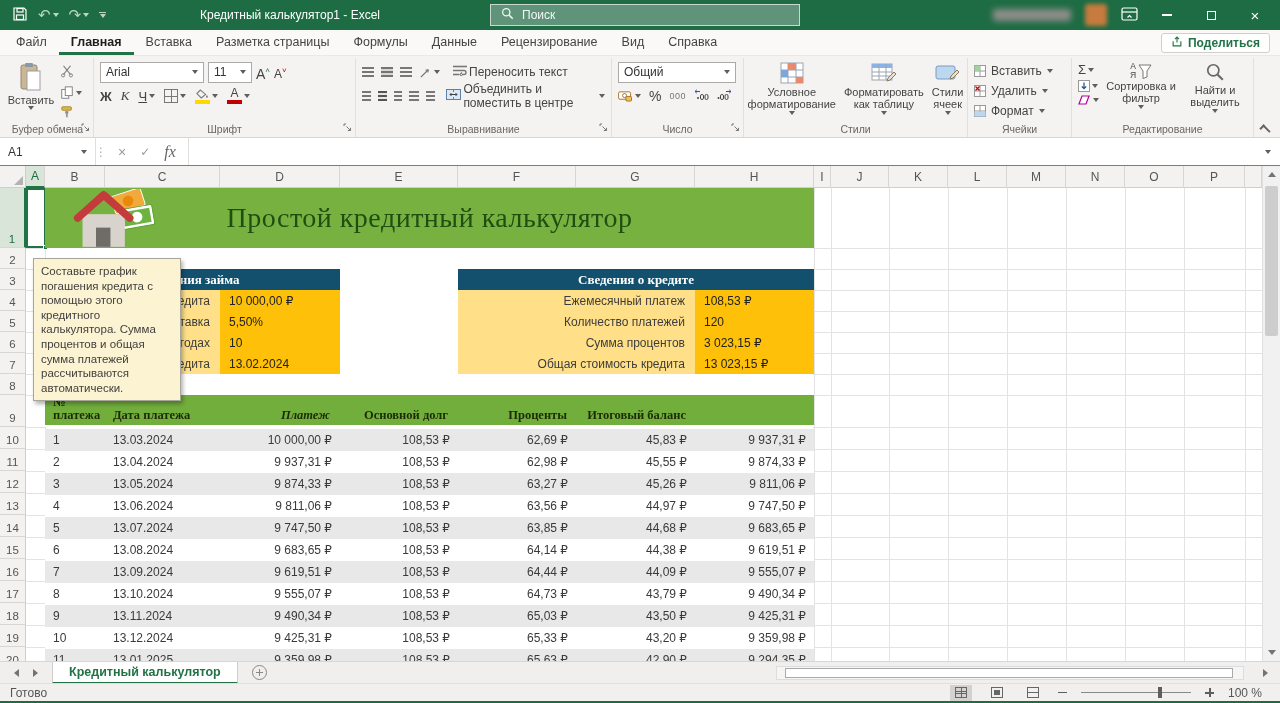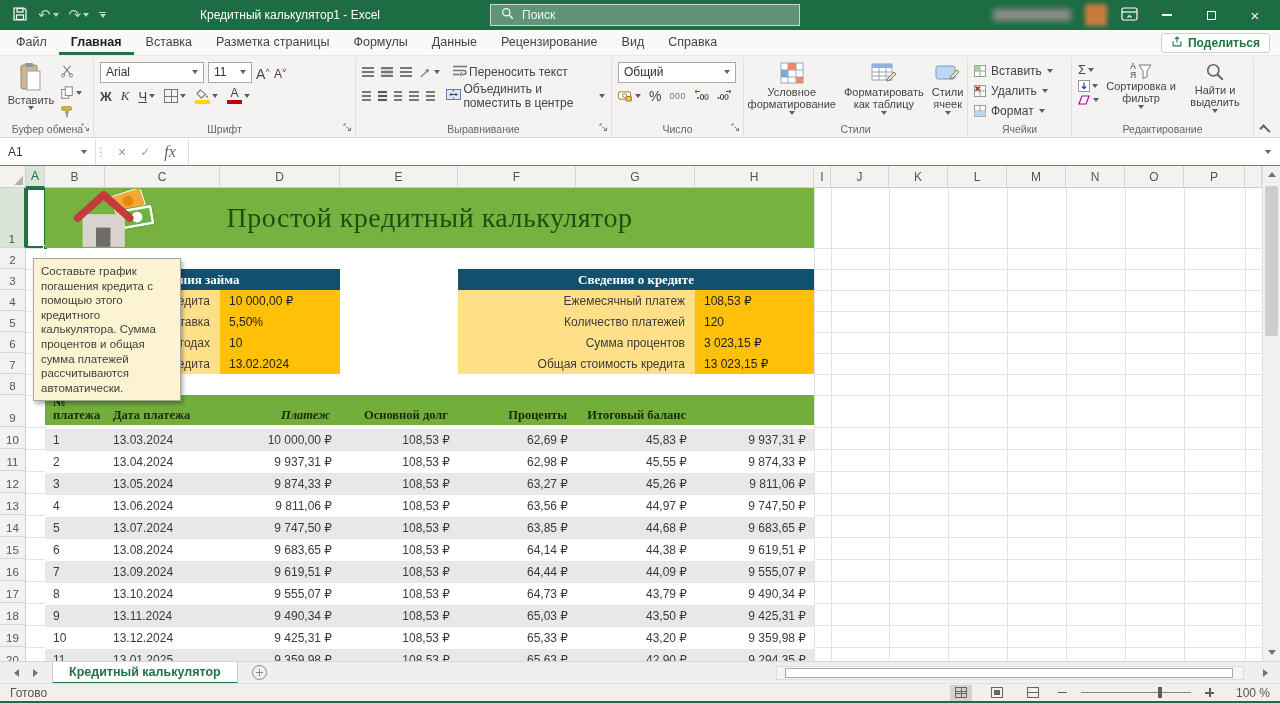--- a/index.html
+++ b/index.html
@@ -122,21 +122,21 @@
   .vic.grid{background:linear-gradient(#666,#666) 50% 0/1px 100% no-repeat,linear-gradient(#666,#666) 0 33%/100% 1px no-repeat,linear-gradient(#666,#666) 0 66%/100% 1px no-repeat;}
   .vic.layout{background:linear-gradient(#666,#666) 50% 50%/6px 5px no-repeat;}
   .vic.brk{background:linear-gradient(#666,#666) 0 50%/100% 1px no-repeat;}
   .zline{width:110px;height:1px;background:#8a8886;position:relative;}
   .zthumb{position:absolute;left:70%;top:-5px;width:4px;height:11px;background:#605e5c;}
   .zminus{width:9px;height:1.6px;background:#605e5c;}
   .zplus{position:relative;width:9px;height:9px;}
   .zplus:before,.zplus:after{content:"";position:absolute;background:#605e5c;}
   .zplus:before{left:0;top:4px;width:9px;height:1.6px;}
   .zplus:after{left:4px;top:0;width:1.6px;height:9px;}
-  .zoomlabel{width:42px;text-align:right;}
+  .zoomlabel{width:42px;}
 </style>
 </head>
 <body>
 
 <div class="app">
 
   <div class="titlebar">
     <div class="qat">
       <span>
         <svg width="16" height="16" viewBox="0 0 16 16">

